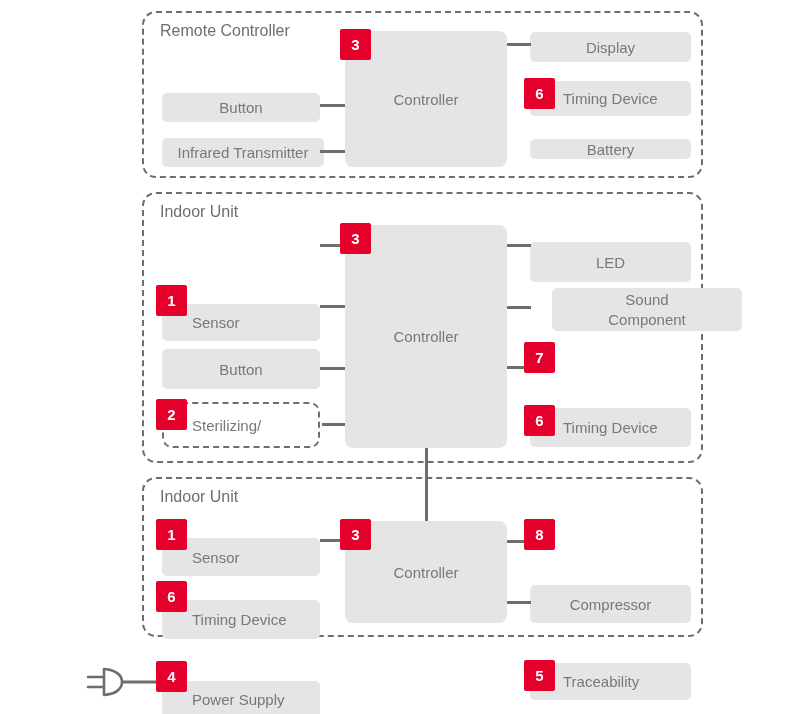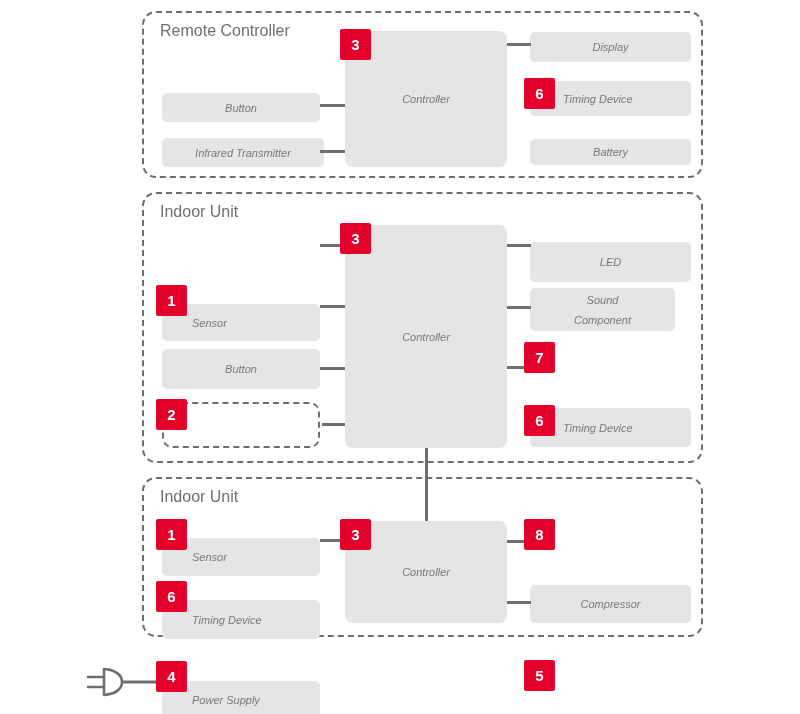--- a/index.html
+++ b/index.html
@@ -19,22 +19,22 @@
   .unit{
     position:absolute;border:2px dashed var(--line);border-radius:14px;
     box-sizing:border-box;background:transparent;
   }
   .unit-label{
     position:absolute;left:16px;top:9px;font-size:16px;color:var(--line);
     white-space:nowrap;
   }
   .gbox{
     position:absolute;background:var(--box-fill);border-radius:5px;
-    color:var(--text);font-size:11px;display:flex;align-items:center;
-    box-sizing:border-box;white-space:nowrap;font-style:italic;
+    color:var(--text);font-size:15px;display:flex;align-items:center;
+    box-sizing:border-box;white-space:nowrap;
   }
   .center{justify-content:center;text-align:center;}
   .pl30{padding-left:30px;margin-top:16px;}
   .pl33{padding-left:33px;}
   .two{flex-direction:column;align-items:flex-start;justify-content:center;line-height:21px;}
   .two-center{flex-direction:column;align-items:center;justify-content:center;line-height:20px;text-align:center;}
   .dash-box{
     position:absolute;border:2px dashed var(--line);border-radius:10px;
     color:var(--text);font-size:15px;display:flex;flex-direction:column;
     justify-content:center;padding-left:28px;line-height:21px;
@@ -71,52 +71,53 @@
   </div>
   <div class="badge" style="left:340px;top:29px">3</div>
 
   <div class="gbox center" style="left:530px;top:32px;width:161px;height:30px">
     <span>Display</span>
   </div>
   <div class="gbox pl33" style="left:530px;top:81px;width:161px;height:35px">
     <span>Timing Device</span>
   </div>
   <div class="badge" style="left:524px;top:78px">6</div>
-  <div class="gbox center" style="left:530px;top:139px;width:161px;height:26px">
+  <div class="gbox center" style="left:530px;top:139px;width:161px;height:20px">
     <span>Battery</span>
   </div>
 
   <div class="hline" style="left:320px;top:104px;width:25px"></div>
   <div class="hline" style="left:320px;top:150px;width:25px"></div>
   <div class="hline" style="left:507px;top:43px;width:24px"></div>
 
   <div class="unit" style="left:142px;top:192px;width:561px;height:271px">
     <div class="unit-label">Indoor Unit</div>
   </div>
 
   <div class="gbox pl30" style="left:162px;top:288px;width:158px;height:37px">
     <span>Sensor</span>
   </div>
   <div class="badge" style="left:156px;top:285px">1</div>
   <div class="gbox center" style="left:162px;top:349px;width:158px;height:40px">
     <span>Button</span>
   </div>
   <div class="dash-box" style="left:162px;top:402px;width:158px;height:46px">
+    <span>Sterilizing/</span>
   </div>
   <div class="badge" style="left:156px;top:399px">2</div>
 
   <div class="gbox center" style="left:345px;top:225px;width:162px;height:223px;border-radius:8px">
     <span>Controller</span>
   </div>
   <div class="badge" style="left:340px;top:223px">3</div>
 
   <div class="gbox center" style="left:530px;top:242px;width:161px;height:40px">
     <span>LED</span>
   </div>
-  <div class="gbox two-center" style="left:530px;top:288px;width:145px;height:43px">
+  <div class="gbox two-center" style="left:552px;top:288px;width:190px;height:43px">
     <span>Sound</span>
     <span>Component</span>
   </div>
   <div class="badge" style="left:524px;top:342px">7</div>
   <div class="gbox pl33" style="left:530px;top:408px;width:161px;height:39px">
     <span>Timing Device</span>
   </div>
   <div class="badge" style="left:524px;top:405px">6</div>
 
   <div class="hline" style="left:320px;top:244px;width:25px"></div>
@@ -159,15 +160,18 @@
     <path d="M4,15 H20 M4,25 H20" fill="none" stroke="#6d6e71" stroke-width="2.6" stroke-linecap="round"></path>
     <path d="M20,7 C33,8 38,14 38,20 C38,26 33,32 20,33 Z" fill="none" stroke="#6d6e71" stroke-width="2.6" stroke-linejoin="round"></path>
     <path d="M38,20 H76" fill="none" stroke="#6d6e71" stroke-width="2.8"></path>
   </svg>
 
   <div class="gbox pl30" style="left:162px;top:665px;width:158px;height:37px">
     <span>Power Supply</span>
   </div>
   <div class="badge" style="left:156px;top:661px">4</div>
 
+  <div class="gbox pl33" style="left:530px;top:663px;width:161px;height:37px">
+    <span>Traceability</span>
+  </div>
   <div class="badge" style="left:524px;top:660px">5</div>
 
 </div>
 
 </body></html>

